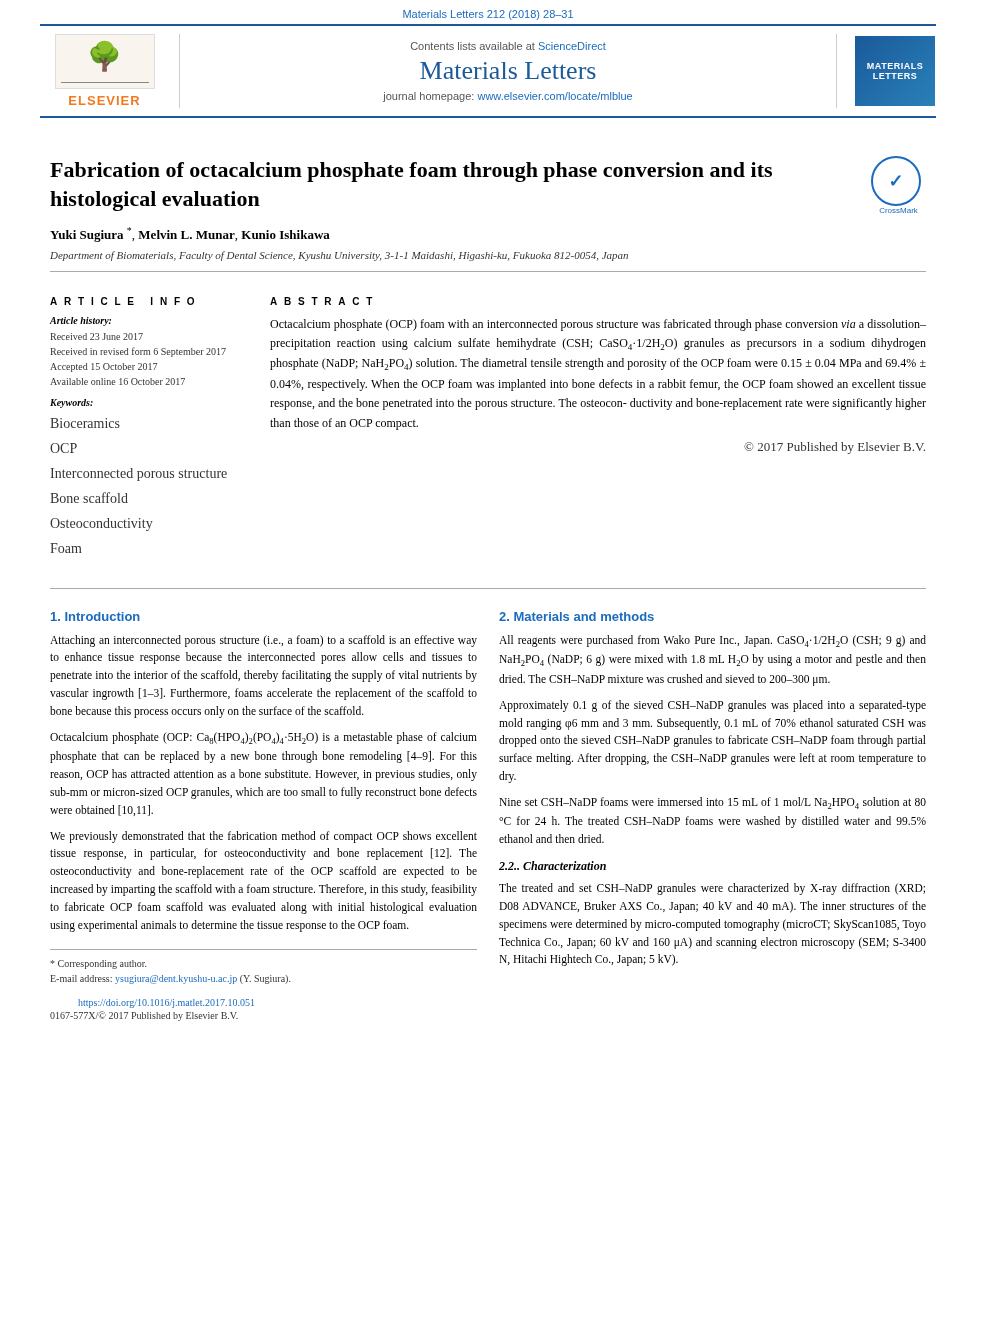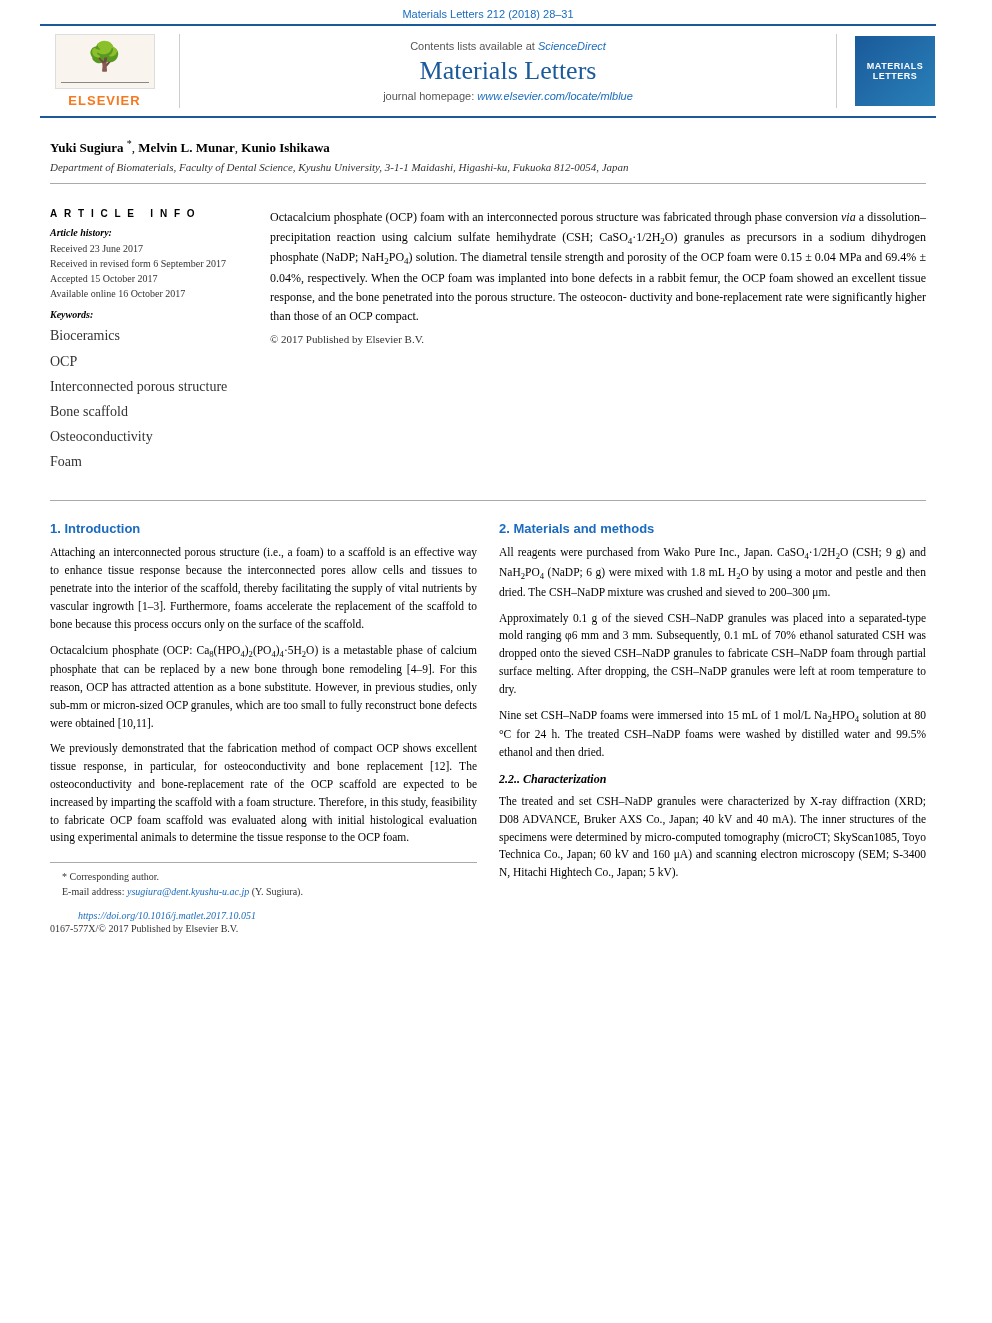--- a/index.html
+++ b/index.html
@@ -224,21 +224,22 @@
     .keyword-item {
       display: block;
     }
     .abstract-text {
       font-size: 12px;
       line-height: 1.6;
       text-align: justify;
       color: #000;
     }
     .copyright-line {
-      font-size: 11px;
+      font-size: 13px;
+      text-align: right;
       margin-top: 6px;
       color: #333;
     }
     
     .body-two-col {
       display: flex;
       gap: 22px;
       margin-top: 20px;
     }
     .body-col {
@@ -268,33 +269,32 @@
     }
     .footnote-section {
       border-top: 1px solid #aaa;
       margin-top: 15px;
       padding-top: 6px;
     }
     .footnote-text {
       font-size: 10px;
       color: #333;
       line-height: 1.5;
-      margin-left: 12px;
     }
     .footnote-link {
       color: #1a6bbf;
       font-size: 10px;
       padding-left: 28px;
     }
     .issn-line {
       font-size: 10px;
       color: #333;
     }
     .italic { font-style: italic; }
-    .blue { color: #1a6bbf; font-style: italic; }
+    .blue { color: #1a6bbf; }
     
     sub { font-size: 0.75em; }
   </style>
 </head>
 <body>
 
 <div class="page">
 
   <div class="top-ref">
     <span>Materials Letters 212 (2018) 28–31</span>
@@ -327,20 +327,27 @@
     <div class="journal-header-right">
       <div class="ml-badge">
         <span>materials</span>
         <span>letters</span>
       </div>
     </div>
   </div>
 
   <div class="article-content">
 
+    <div style="position:relative; margin-top: 18px; margin-bottom: 10px;">
+      <div class="article-title">Fabrication of octacalcium phosphate foam through phase conversion and its histological evaluation</div>
+      <div class="crossmark" style="position:absolute; right:0; top:0; text-align:center;">
+        <div class="crossmark-circle">✓</div>
+        <div class="crossmark-text">CrossMark</div>
+      </div>
+    </div>
 
     <div class="authors">
       <span class="author-name">Yuki Sugiura</span>
       <span class="author-corresponding"> *</span>,
       <span class="author-name"> Melvin L. Munar</span>,
       <span class="author-name"> Kunio Ishikawa</span>
     </div>
 
     <div class="affiliation">Department of Biomaterials, Faculty of Dental Science, Kyushu University, 3-1-1 Maidashi, Higashi-ku, Fukuoka 812-0054, Japan</div>
 
@@ -366,20 +373,23 @@
             <span class="keyword-item">OCP</span>
             <span class="keyword-item">Interconnected porous structure</span>
             <span class="keyword-item">Bone scaffold</span>
             <span class="keyword-item">Osteoconductivity</span>
             <span class="keyword-item">Foam</span>
           </div>
         </div>
       </div>
 
       <div class="col-right">
+        <div class="section-heading">
+          A&nbsp;B&nbsp;S&nbsp;T&nbsp;R&nbsp;A&nbsp;C&nbsp;T
+        </div>
         <div class="abstract-text">
           Octacalcium phosphate (OCP) foam with an interconnected porous structure was fabricated through
           phase conversion <span class="italic">via</span> a dissolution–precipitation reaction using calcium sulfate hemihydrate (CSH;
           CaSO<sub>4</sub>·1/2H<sub>2</sub>O) granules as precursors in a sodium dihydrogen phosphate (NaDP; NaH<sub>2</sub>PO<sub>4</sub>) solution.
           The diametral tensile strength and porosity of the OCP foam were 0.15 ± 0.04 MPa and 69.4% ± 0.04%,
           respectively. When the OCP foam was implanted into bone defects in a rabbit femur, the OCP foam
           showed an excellent tissue response, and the bone penetrated into the porous structure. The osteocon-
           ductivity and bone-replacement rate were significantly higher than those of an OCP compact.
         </div>
         <div class="copyright-line">© 2017 Published by Elsevier B.V.</div>

